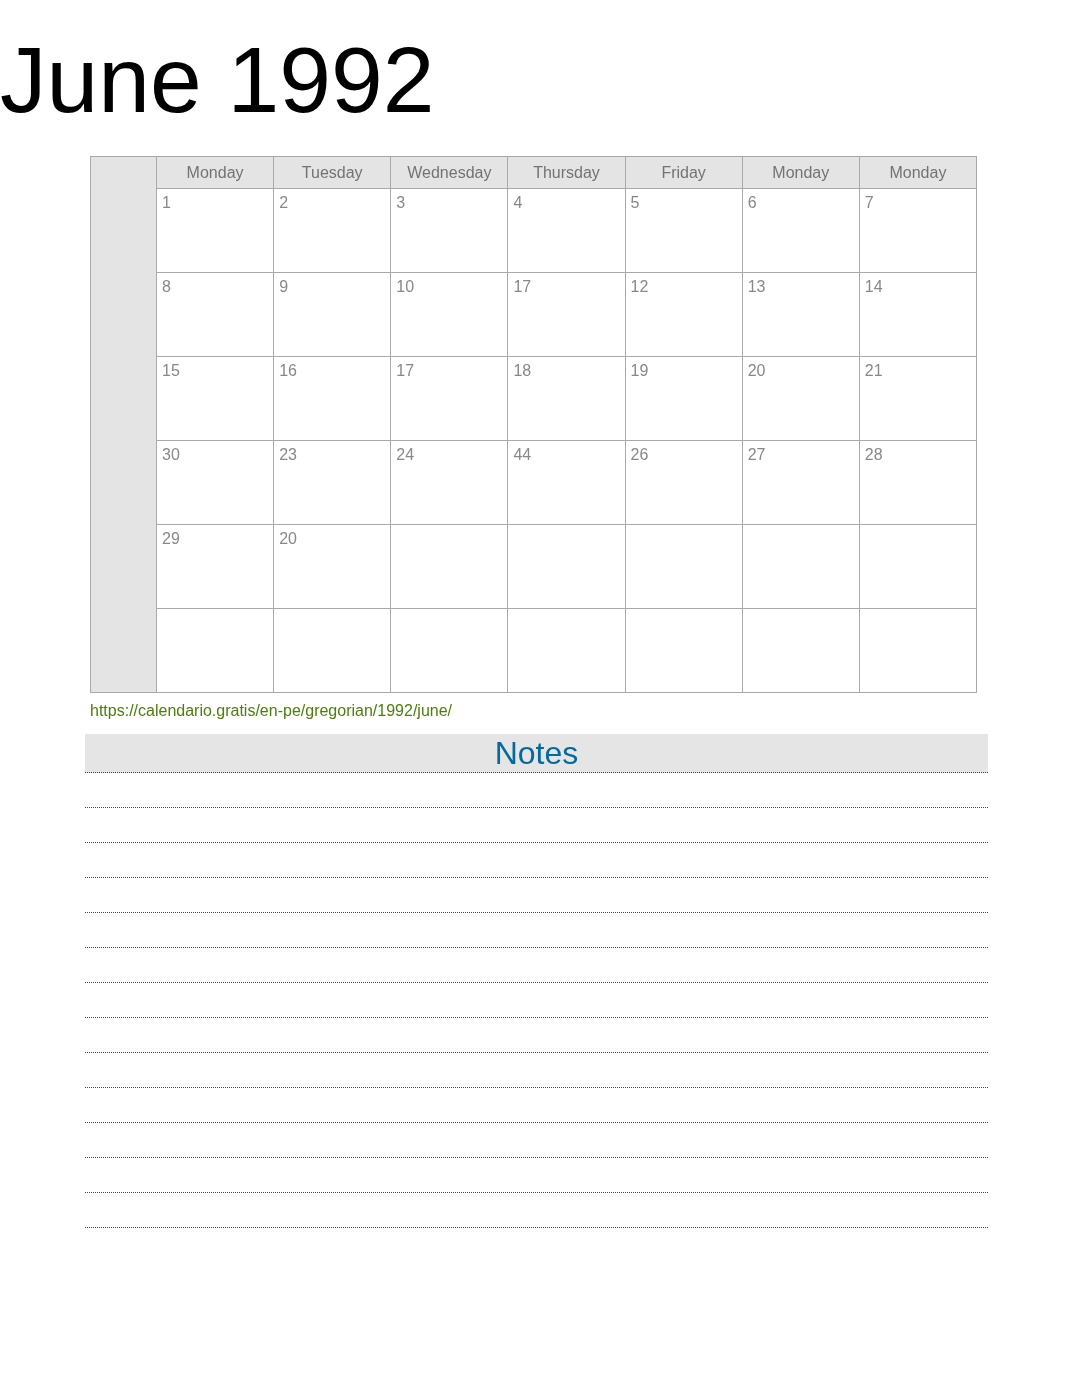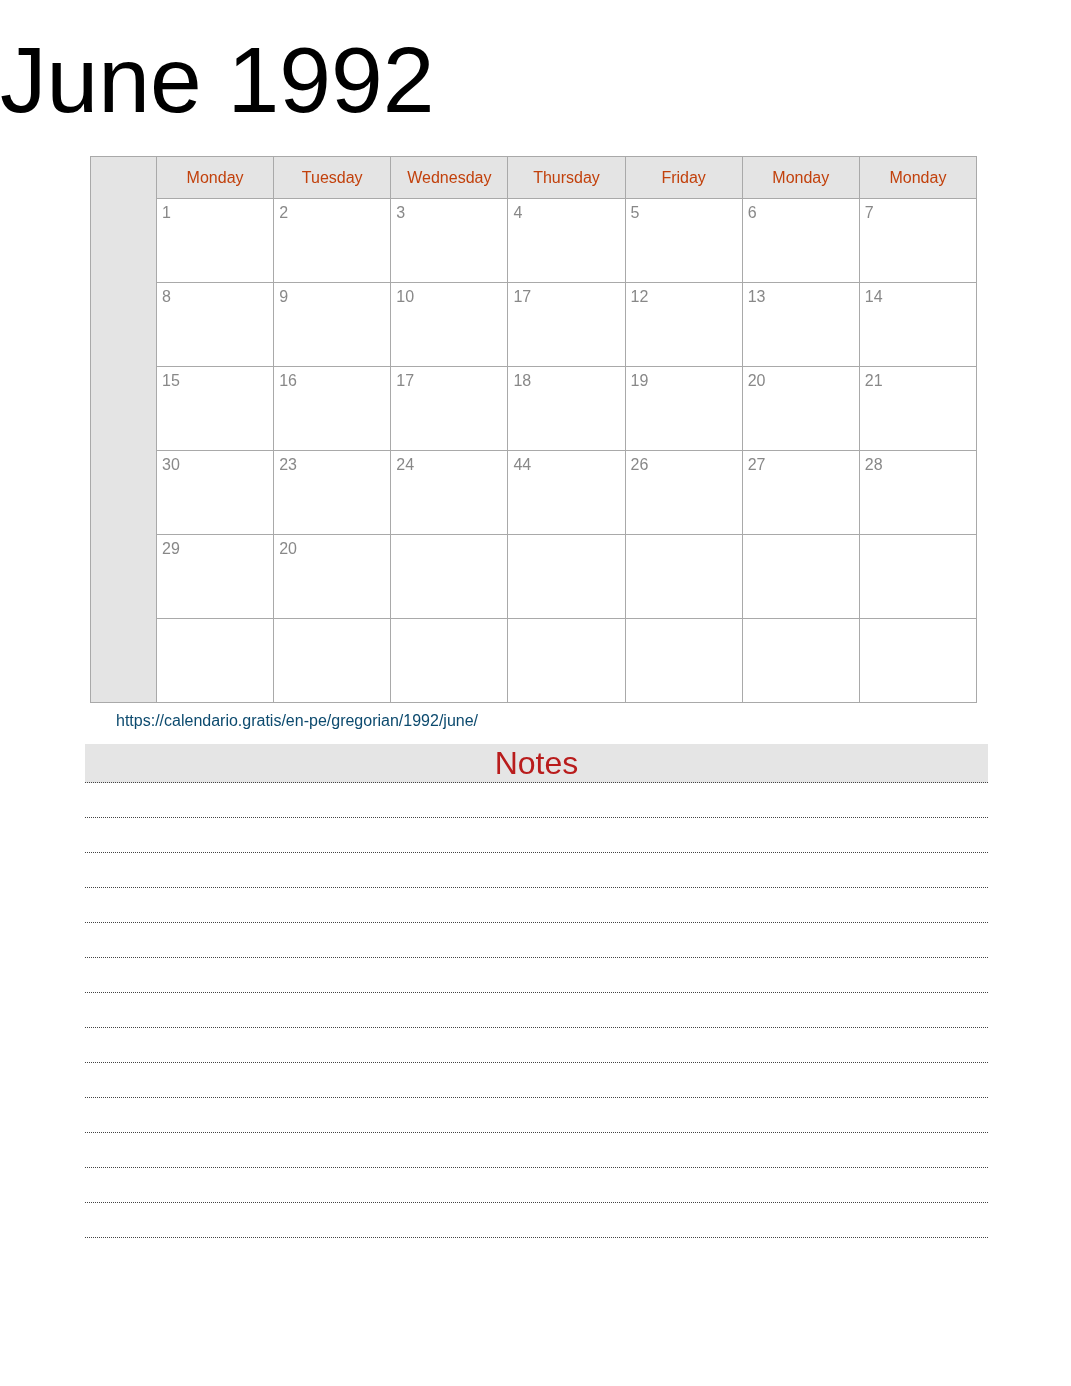--- a/index.html
+++ b/index.html
@@ -27,58 +27,58 @@
     width: 887px;
   }
   table.calendar td, table.calendar th {
     border: 1px solid #a9a9a9;
   }
   td.gutter {
     width: 66px;
     background: #e4e4e4;
   }
   th.day-header {
-    height: 42px;
+    height: 32px;
     background: #e4e4e4;
     font-size: 16px;
     font-weight: 400;
     text-align: center;
-    color: #c2410c;
+    color: #737373;
   }
   td.day-cell {
     height: 84px;
     background: #ffffff;
     vertical-align: top;
     text-align: left;
     padding: 5px 0 0 5px;
     font-size: 16px;
     color: #888888;
   }
   .source-url {
-    margin: 9px 0 0 116px;
+    margin: 9px 0 0 90px;
     font-size: 16px;
     line-height: 18px;
-    color: #0c4a6e;
+    color: #4d7c0f;
     text-decoration: none;
     display: inline-block;
   }
   .notes-section {
     margin: 14px 0 0 85px;
     width: 903px;
   }
   .notes-header {
     height: 39px;
     background: #e5e5e5;
     border-bottom: 1px dotted #444444;
     text-align: center;
   }
   .notes-title {
     font-size: 32px;
     line-height: 38px;
-    color: #b91c1c;
+    color: #0369a1;
   }
   .note-line {
     height: 35px;
     border-bottom: 1px dotted #444444;
   }
 </style>
 </head>
 <body>
 
 

